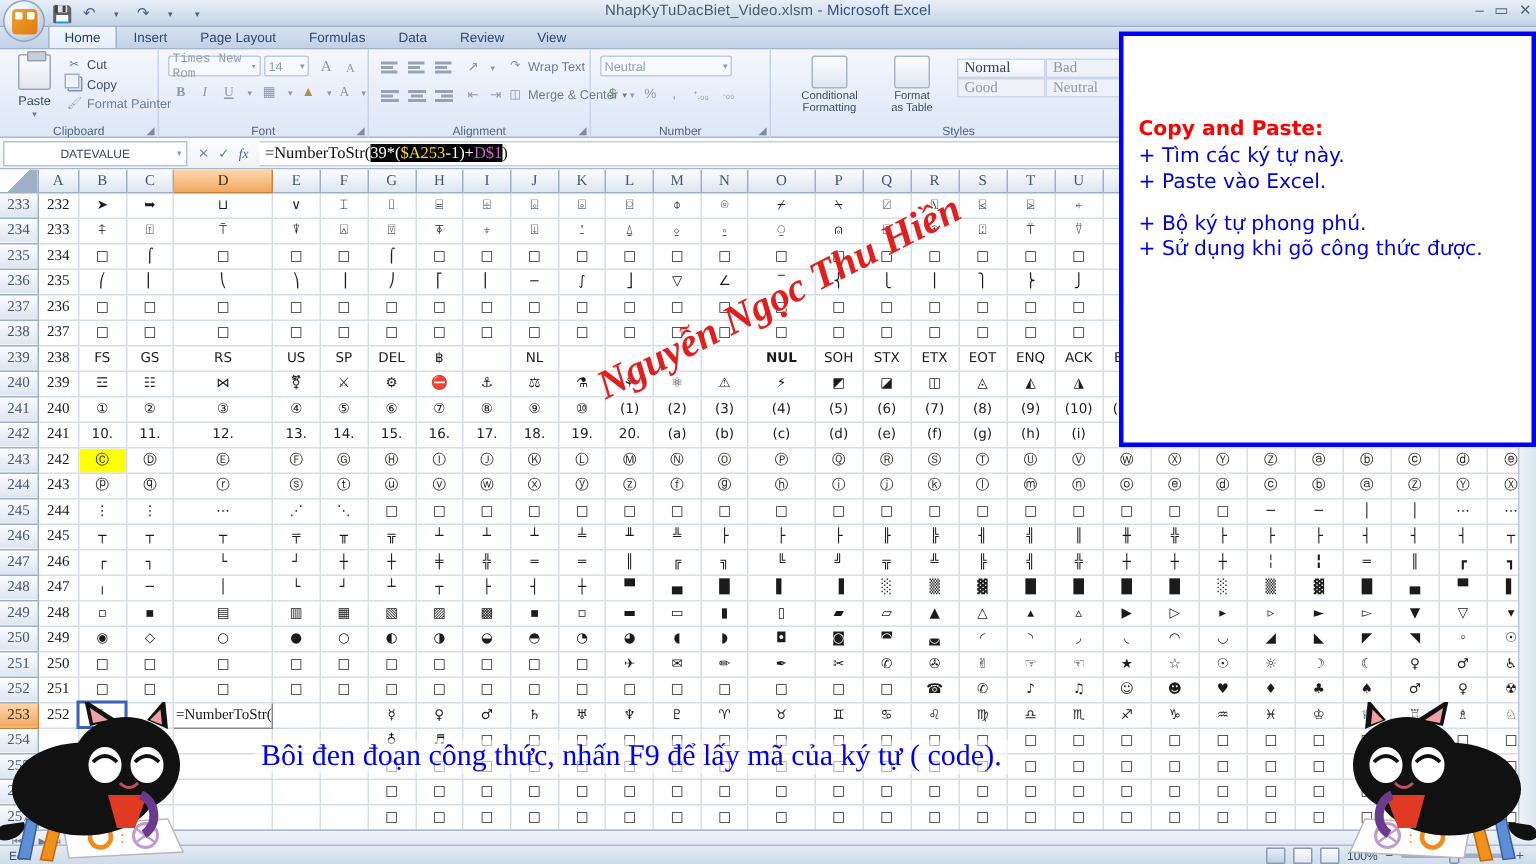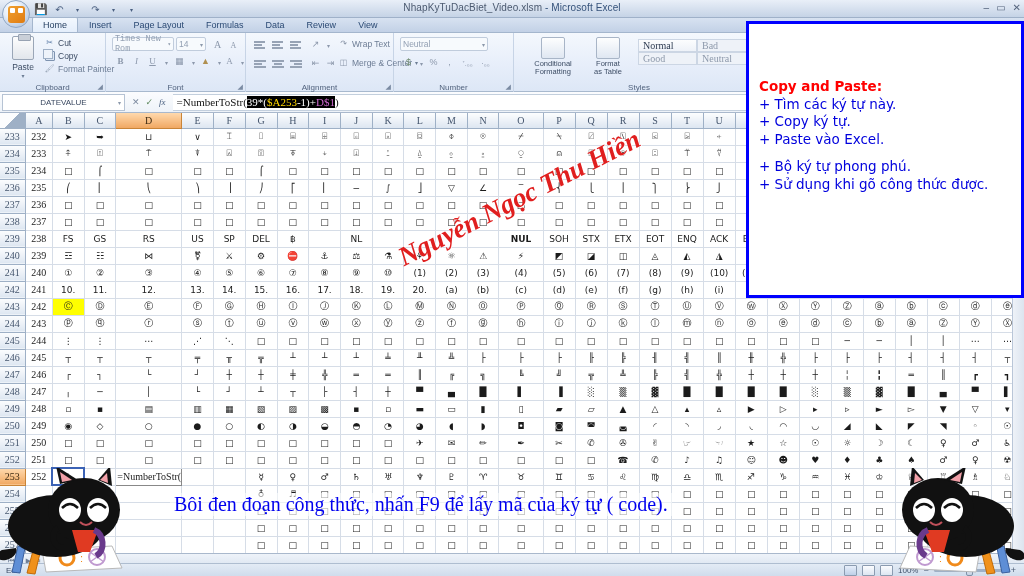--- a/index.html
+++ b/index.html
@@ -1390,21 +1390,20 @@
   <div class="scrollbar-v"></div>
 
   <div class="wm">Nguyễn Ngọc Thu Hiền</div>
 
   <div class="caption">Bôi đen đoạn công thức, nhấn F9 để lấy mã của ký tự ( code).</div>
 
   <div class="annot">
     <div class="annot-in">
       <div class="annot-line red">Copy and Paste:</div>
       <div class="annot-line">+ Tìm các ký tự này.</div>
-      <div class="annot-line">+ Copy ký tự.</div>
       <div class="annot-line">+ Paste vào Excel.</div>
       <div class="annot-line sp"></div>
       <div class="annot-line">+ Bộ ký tự phong phú.</div>
       <div class="annot-line">+ Sử dụng khi gõ công thức được.</div>
     </div>
   </div>
 
   <svg class="cat" id="cat-left" viewBox="0 0 170 108">
     <g>
       <polygon points="48,82 118,78 128,100 52,104" fill="#ffffff" stroke="#b9b9b9" stroke-width="1"></polygon>

